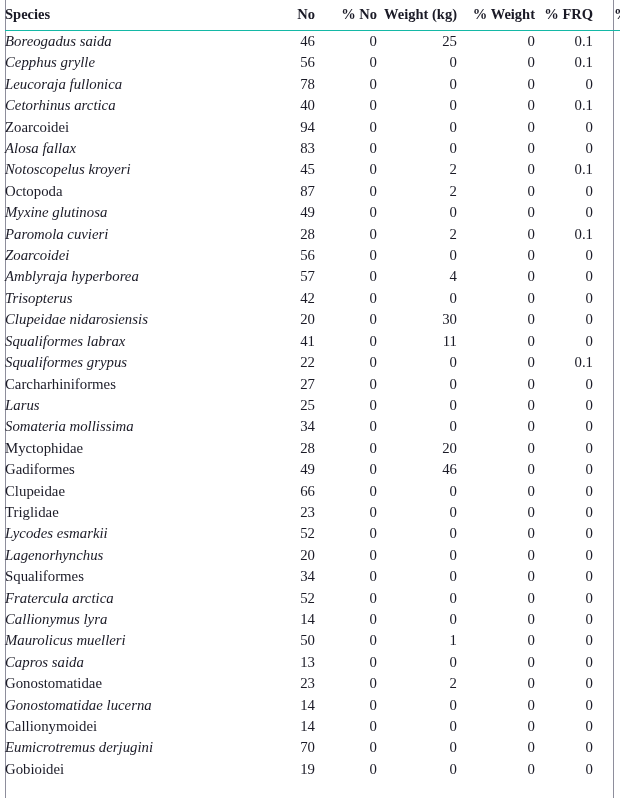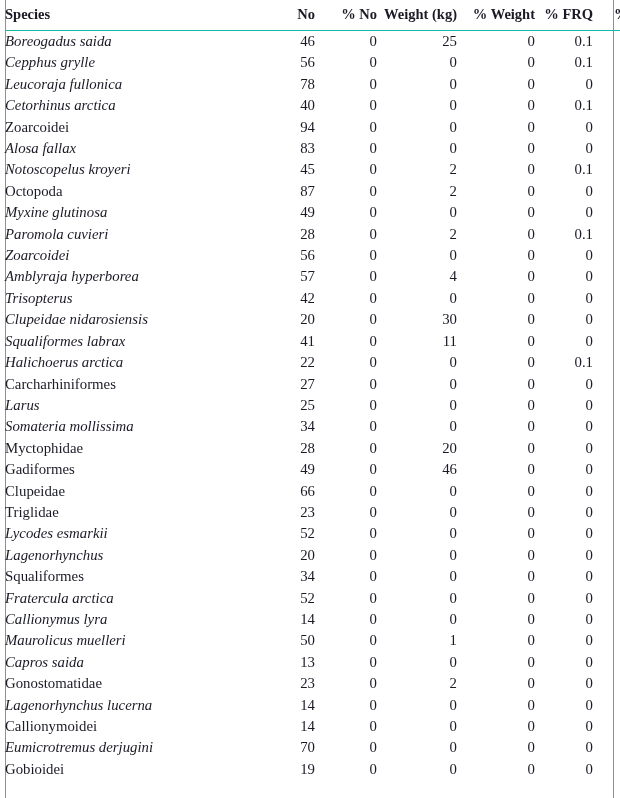--- a/index.html
+++ b/index.html
@@ -250,21 +250,21 @@
         <tr class="data-row">
           <td class="species-cell italic">Squaliformes labrax</td>
           <td class="num-cell pad-r-no">41</td>
           <td class="num-cell pad-r-pctno">0</td>
           <td class="num-cell pad-r-weight">11</td>
           <td class="num-cell pad-r-pctw">0</td>
           <td class="num-cell pad-r-frq">0</td>
           <td class="num-cell pad-r-iri">0</td>
         </tr>
         <tr class="data-row">
-          <td class="species-cell italic">Halichoerus arctica</td>
+          <td class="species-cell italic">Squaliformes grypus</td>
           <td class="num-cell pad-r-no">22</td>
           <td class="num-cell pad-r-pctno">0</td>
           <td class="num-cell pad-r-weight">0</td>
           <td class="num-cell pad-r-pctw">0</td>
           <td class="num-cell pad-r-frq">0.1</td>
           <td class="num-cell pad-r-iri">0</td>
         </tr>
         <tr class="data-row">
           <td class="species-cell">Carcharhiniformes</td>
           <td class="num-cell pad-r-no">27</td>
@@ -394,21 +394,21 @@
         <tr class="data-row">
           <td class="species-cell">Gonostomatidae</td>
           <td class="num-cell pad-r-no">23</td>
           <td class="num-cell pad-r-pctno">0</td>
           <td class="num-cell pad-r-weight">2</td>
           <td class="num-cell pad-r-pctw">0</td>
           <td class="num-cell pad-r-frq">0</td>
           <td class="num-cell pad-r-iri">0</td>
         </tr>
         <tr class="data-row">
-          <td class="species-cell italic">Lagenorhynchus lucerna</td>
+          <td class="species-cell italic">Gonostomatidae lucerna</td>
           <td class="num-cell pad-r-no">14</td>
           <td class="num-cell pad-r-pctno">0</td>
           <td class="num-cell pad-r-weight">0</td>
           <td class="num-cell pad-r-pctw">0</td>
           <td class="num-cell pad-r-frq">0</td>
           <td class="num-cell pad-r-iri">0</td>
         </tr>
         <tr class="data-row">
           <td class="species-cell">Callionymoidei</td>
           <td class="num-cell pad-r-no">14</td>

